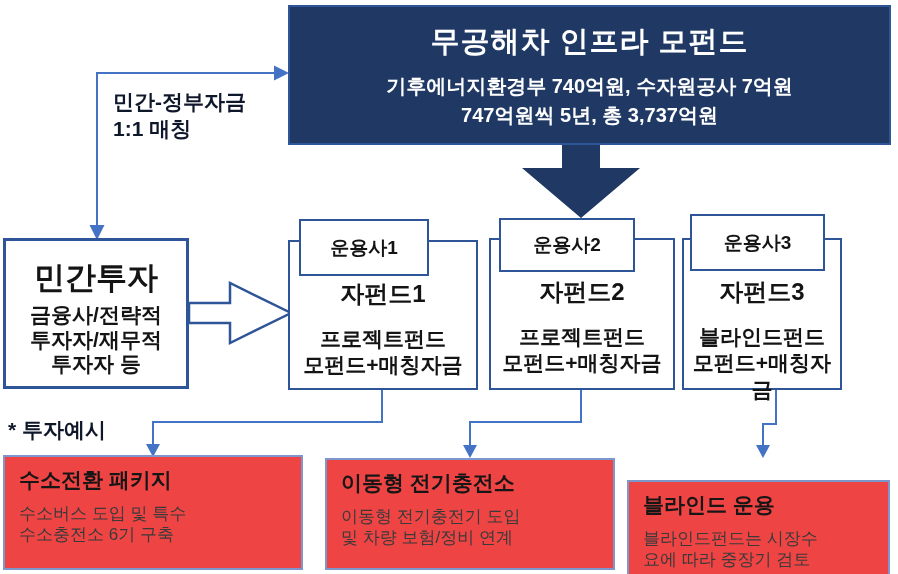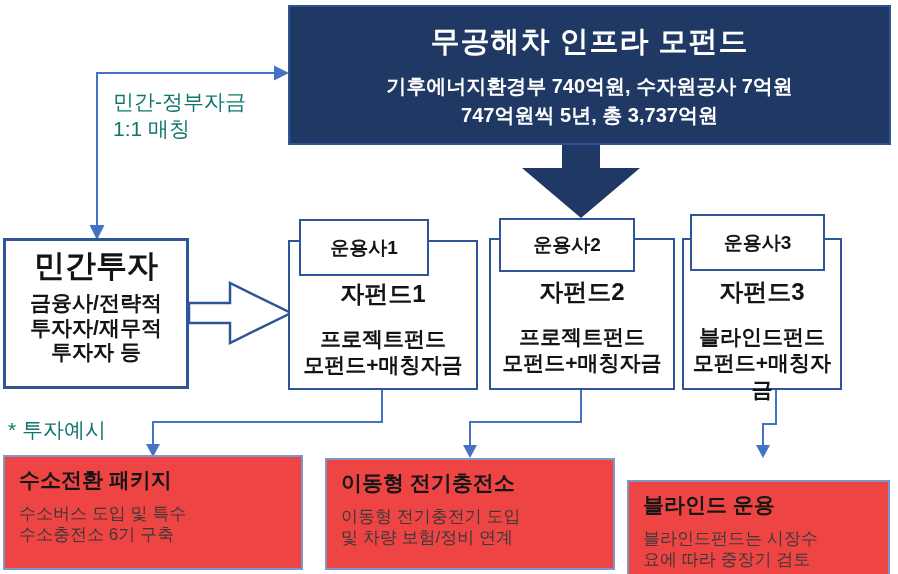--- a/index.html
+++ b/index.html
@@ -20,28 +20,28 @@
   .block-arrow{fill:#ffffff;stroke:var(--box-border-blue,#2e5597);stroke-width:2.5;stroke-linejoin:miter;}
 
   .mother-fund{
     position:absolute;left:288px;top:5px;width:603px;height:140px;z-index:2;
     background:var(--navy,#1f3864);border:2px solid var(--box-border-blue,#2e5597);
     color:#ffffff;text-align:center;padding-top:15px;
   }
   .mf-title{font-size:29px;font-weight:bold;letter-spacing:1px;margin-bottom:10px;}
   .mf-sub{font-size:20px;font-weight:bold;line-height:1.45;}
 
-  .floating-label{position:absolute;z-index:2;font-weight:normal;color:#0f766e;}
+  .floating-label{position:absolute;z-index:2;font-weight:bold;color:#0f172a;}
   .matching-label{left:113px;top:88px;font-size:21px;line-height:1.3;white-space:pre-line;}
   .examples-label{left:8px;top:416px;font-size:21px;}
 
   .private-box{
     position:absolute;left:3px;top:238px;width:186px;height:151px;z-index:2;
     background:#fff;border:3px solid var(--box-border-blue,#2e5597);
-    text-align:center;padding-top:4px;
+    text-align:center;padding-top:16px;
   }
   .pi-title{font-size:31px;font-weight:bold;margin-bottom:4px;}
   .pi-body{font-size:21px;font-weight:bold;line-height:1.17;white-space:pre-line;}
 
   .fund-main{
     position:absolute;z-index:2;background:#fff;
     border:2.5px solid var(--box-border-blue,#2e5597);
     text-align:center;
   }
   .fund-main.f1{left:288px;top:240px;width:190px;height:150px;}

